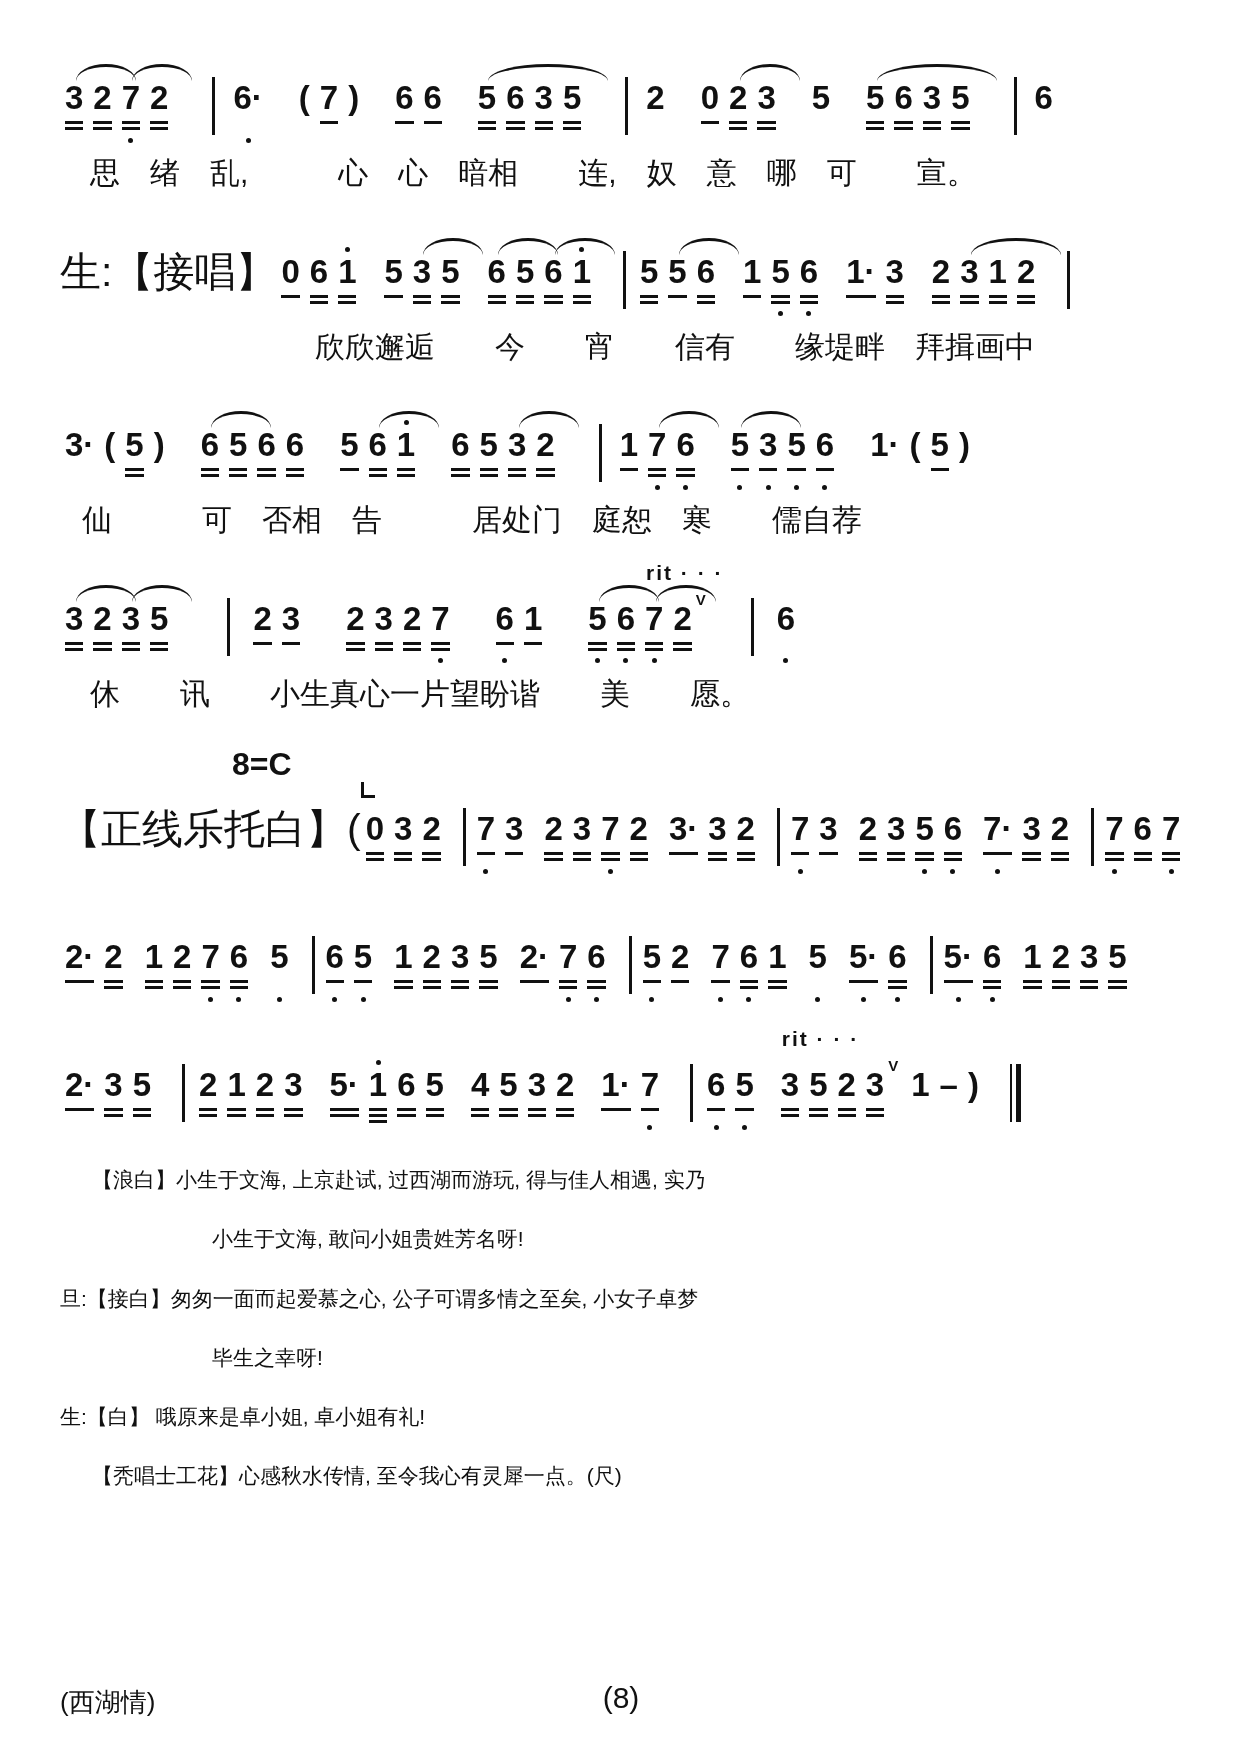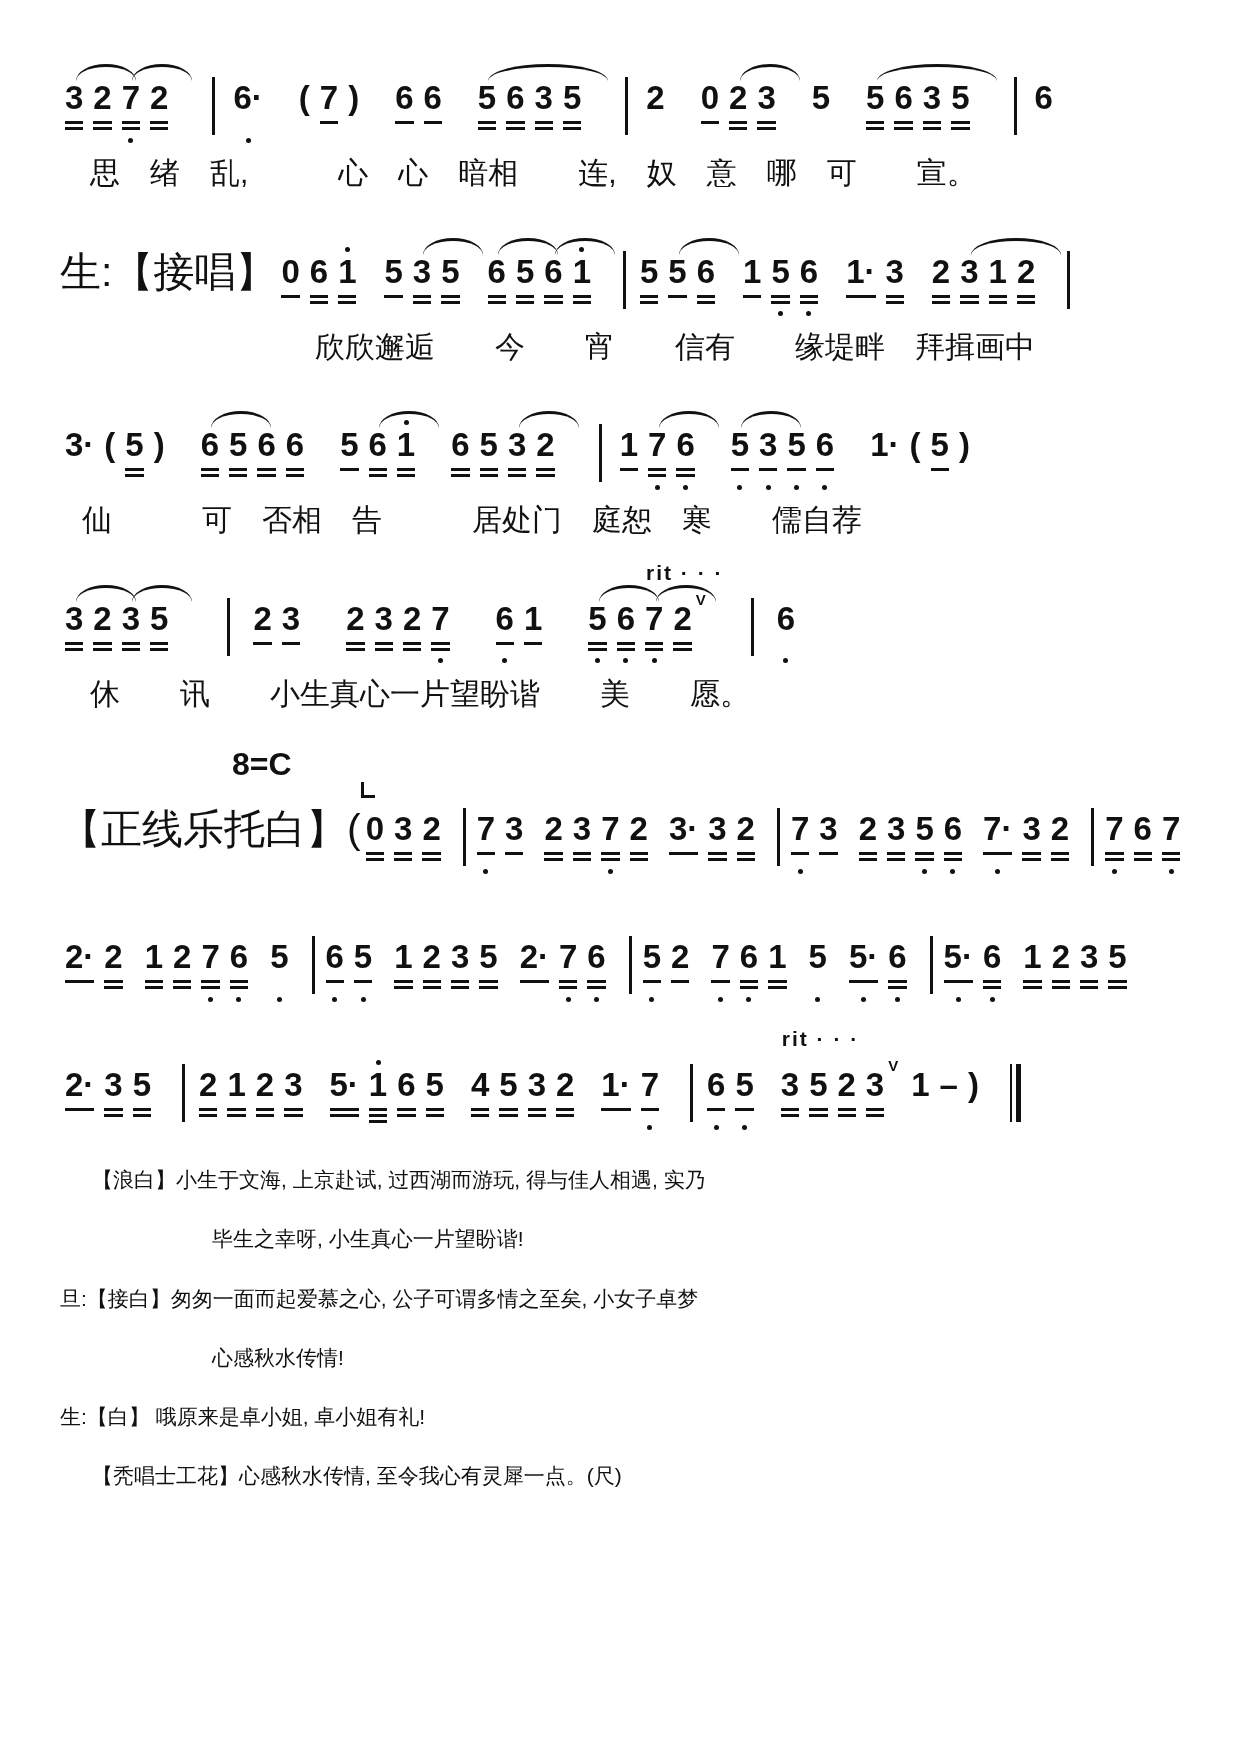--- a/index.html
+++ b/index.html
@@ -1753,19 +1753,23 @@
           </div>
           <div class="dbar" style="margin: 11px 9px 0px;">
             <div class="b1"></div>
             <div class="b2"></div>
           </div>
         </div>
       </div>
     </div>
   <div id="dialog">
       <div class="dlg" style="padding-left: 32px;">【浪白】小生于文海, 上京赴试, 过西湖而游玩, 得与佳人相遇, 实乃</div>
-      <div class="dlg" style="padding-left: 152px;">毕生之幸呀, 小生真心一片望盼谐!</div>
+      <div class="dlg" style="padding-left: 152px;">小生于文海, 敢问小姐贵姓芳名呀!</div>
       <div class="dlg" style="padding-left: 0px;">旦:【接白】匆匆一面而起爱慕之心, 公子可谓多情之至矣, 小女子卓梦</div>
-      <div class="dlg" style="padding-left: 152px;">心感秋水传情!</div>
+      <div class="dlg" style="padding-left: 152px;">毕生之幸呀!</div>
       <div class="dlg" style="padding-left: 0px;">生:【白】 哦原来是卓小姐, 卓小姐有礼!</div>
       <div class="dlg" style="padding-left: 32px;">【秃唱士工花】心感秋水传情, 至令我心有灵犀一点。(尺)</div>
     </div>
+  <div class="footer">
+    <span class="fleft">(西湖情)</span>
+    <span class="fpage">(8)</span>
+  </div>
 </div>
 
 </body></html>

